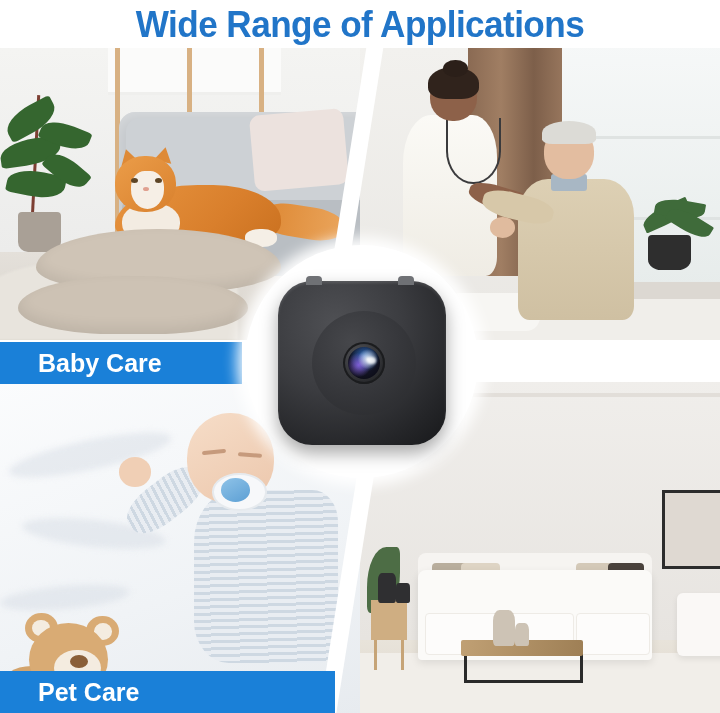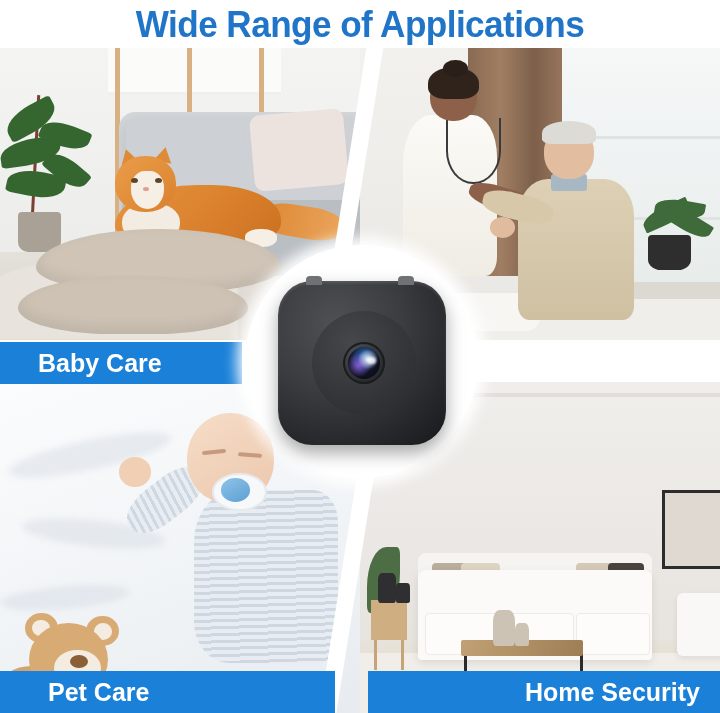--- a/index.html
+++ b/index.html
@@ -194,21 +194,21 @@
   .label-text{color:#ffffff;font-size:25px;font-weight:bold;white-space:nowrap;line-height:1;}
 
   #label-baby{left:0;top:330px;width:242px;height:42px;justify-content:flex-start;margin-top:12px;}
   #label-baby .label-text{padding-left:38px;}
 
   #label-elder{left:488px;top:330px;width:232px;height:42px;justify-content:flex-end;
     clip-path:polygon(7% 0,100% 0,100% 100%,0 100%);}
   #label-elder .label-text{padding-right:22px;}
 
   #label-pet{left:0;top:671px;width:335px;height:42px;justify-content:flex-start;}
-  #label-pet .label-text{padding-left:48px;}
+  #label-pet .label-text{padding-left:38px;}
 
   #label-home{left:368px;top:671px;width:352px;height:42px;justify-content:flex-end;}
   #label-home .label-text{padding-right:20px;}
 
   
   #product-circle{
     position:absolute;left:245px;top:245px;width:233px;height:233px;
     background:#ffffff;border-radius:50%;z-index:35;
     box-shadow:0 0 14px 8px rgba(255,255,255,.95);
   }
@@ -380,23 +380,20 @@
   <div class="divider" id="divider-vert-top"></div>
   <div class="divider" id="divider-horiz"></div>
   <div class="divider" id="divider-vert-bottom"></div>
 
   <div class="label-bar" id="label-baby">
     <span class="label-text">Baby Care</span>
   </div>
   <div class="label-bar" id="label-pet">
     <span class="label-text">Pet Care</span>
   </div>
-  <div class="label-bar" id="label-home">
-    <span class="label-text">Home Security</span>
-  </div>
 
   <div id="product-circle">
     <div id="camera-body">
       <div class="cam-nub" id="cam-nub-left"></div>
       <div class="cam-nub" id="cam-nub-right"></div>
       <div id="lens-plate">
         <div id="lens-ring">
           <div id="lens-glass">
             <div id="lens-highlight"></div>
           </div>

